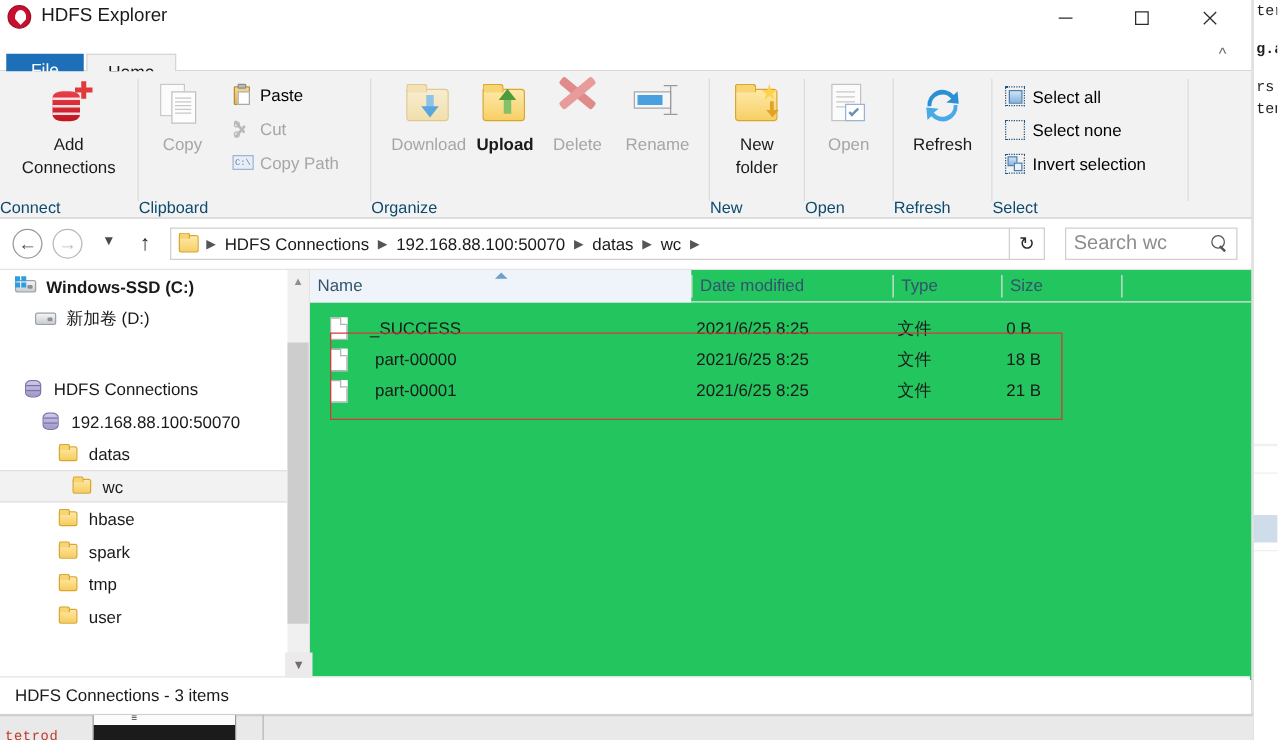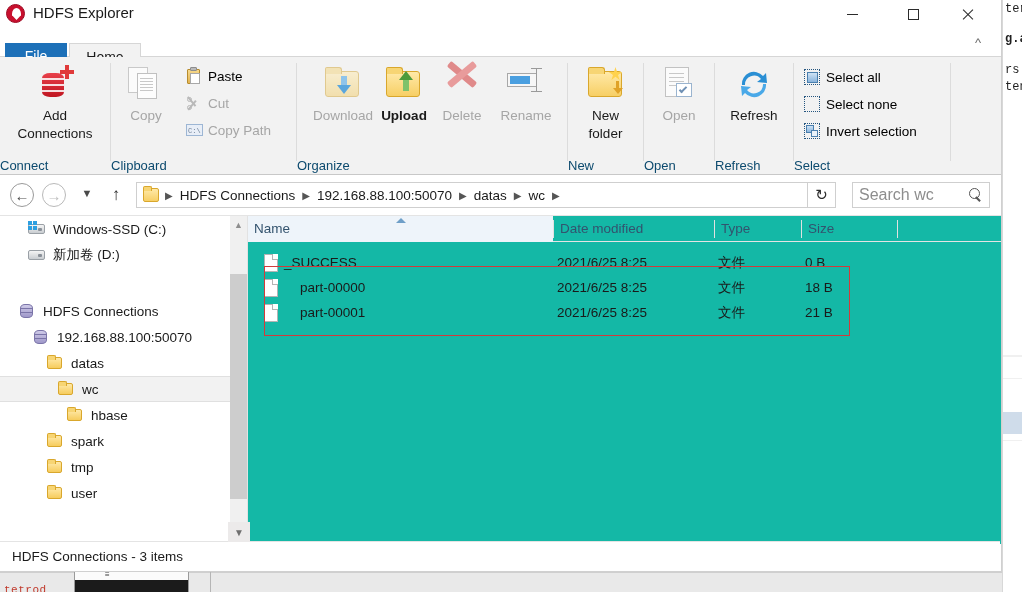--- a/index.html
+++ b/index.html
@@ -227,21 +227,21 @@
   .nav-scroll .arrow-btn {
     position: absolute; left: 0; width: 17px; height: 17px;
     display:flex; align-items:center; justify-content:center; color:#8e8e8e; font-size: 9px;
   }
   .nav-scroll .arrow-up-btn { top: 0; }
   .nav-scroll .arrow-dn-btn { bottom: 0; }
   .nav-thumb { position: absolute; left: 0; top: 58px; width: 17px; height: 225px; background: #cdcdcd; }
   .nav-split { position: absolute; left: 247px; top: 0; width: 1px; height: 328px; background: #e2e2e2; }
 
   
-  .filelist { position: absolute; left: 248px; top: 0; right: 0; height: 328px; background: #14b8a6; }
+  .filelist { position: absolute; left: 248px; top: 0; right: 0; height: 328px; background: #22c55e; }
   .fl-header { position: relative; height: 26px; border-bottom: 1px solid #e4e4e4; }
   .fl-col {
     position: absolute; top: 0; height: 26px; line-height: 25px;
     font-size: 13.5px; color: #33536e; padding-left: 6px; white-space: nowrap;
   }
   .fl-col.sorted { background: #eef4fa; }
   .sort-caret {
     position: absolute; top: 2px; width: 0; height: 0;
     border-left: 5px solid transparent; border-right: 5px solid transparent;
     border-bottom: 5px solid #6f9fc8;
@@ -530,21 +530,21 @@
 
       <div class="searchbox">
         <span class="ph">Search wc</span>
         <span class="mag"></span>
       </div>
     </div>
 
     <div class="content">
 
       <div class="navpane">
-        <div class="nav-row" style="padding-left:28px;">
+        <div class="nav-row" style="padding-left:12px;font-weight:bold;">
           <span class="nav-ico">
             <span class="ico-drive"></span>
               <span class="ico-win"></span>
           </span>
           <span>Windows-SSD (C:)</span>
         </div>
         <div class="nav-row" style="padding-left:28px;">
           <span class="nav-ico">
               <span class="ico-drive"></span>
             </span>
@@ -568,21 +568,21 @@
               <span class="ico-folder-sm"></span>
             </span>
           <span>datas</span>
         </div>
         <div class="nav-row sel" style="padding-left:57px;">
           <span class="nav-ico">
               <span class="ico-folder-sm"></span>
             </span>
           <span>wc</span>
         </div>
-        <div class="nav-row" style="padding-left:46px;margin-left:20px;">
+        <div class="nav-row" style="padding-left:46px;">
           <span class="nav-ico">
               <span class="ico-folder-sm"></span>
             </span>
           <span>hbase</span>
         </div>
         <div class="nav-row" style="padding-left:46px;">
           <span class="nav-ico">
               <span class="ico-folder-sm"></span>
             </span>
           <span>spark</span>
@@ -629,21 +629,21 @@
           </div>
           <div class="col-div" style="left:553px;"></div>
           <div class="fl-col" style="left:554px; width:95px;">
             <span>Size</span>
           </div>
           <div class="col-div" style="left:649px;"></div>
         </div>
 
         <div class="fl-row" style="margin-top:8px;">
           <span class="file-ico"></span>
-          <span class="cell" style="left:36px;">_SUCCESS</span>
+          <span class="cell" style="left:48px;">_SUCCESS</span>
           <span class="cell" style="left:309px;">2021/6/25 8:25</span>
           <span class="cell" style="left:470px;">文件</span>
           <span class="cell" style="left:557px;">0 B</span>
         </div>
 
         <div class="fl-row">
           <span class="file-ico"></span>
           <span class="cell" style="left:52px;">part-00000</span>
           <span class="cell" style="left:309px;">2021/6/25 8:25</span>
           <span class="cell" style="left:470px;">文件</span>

